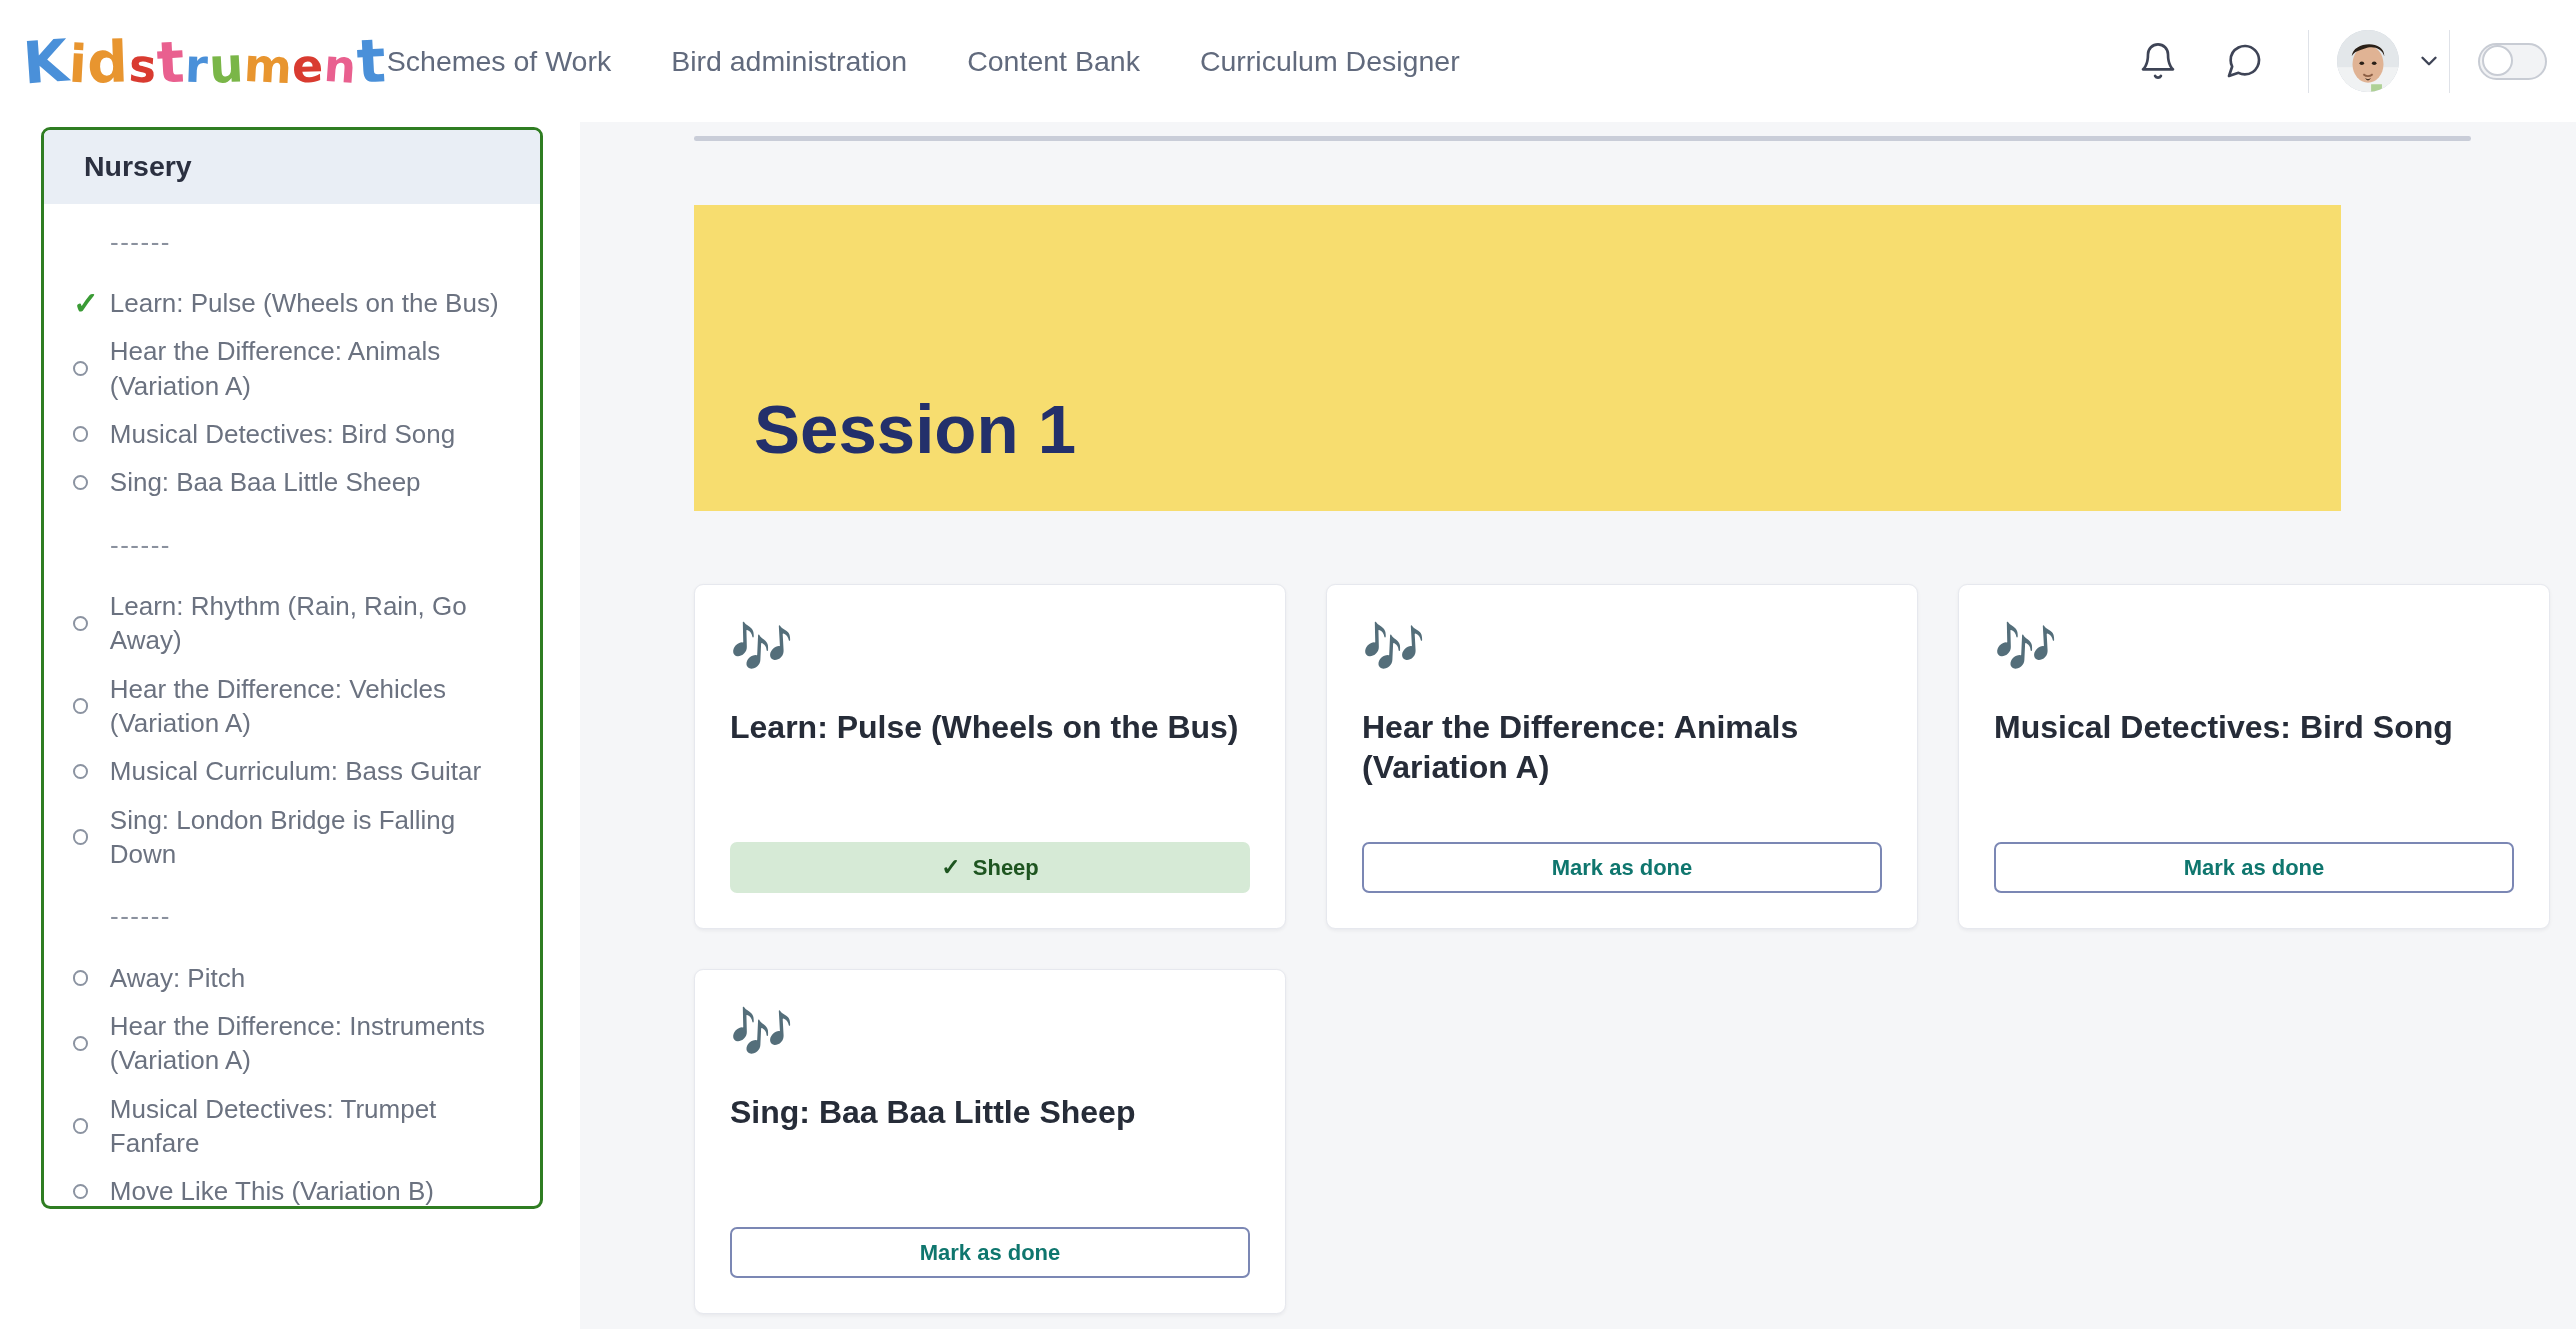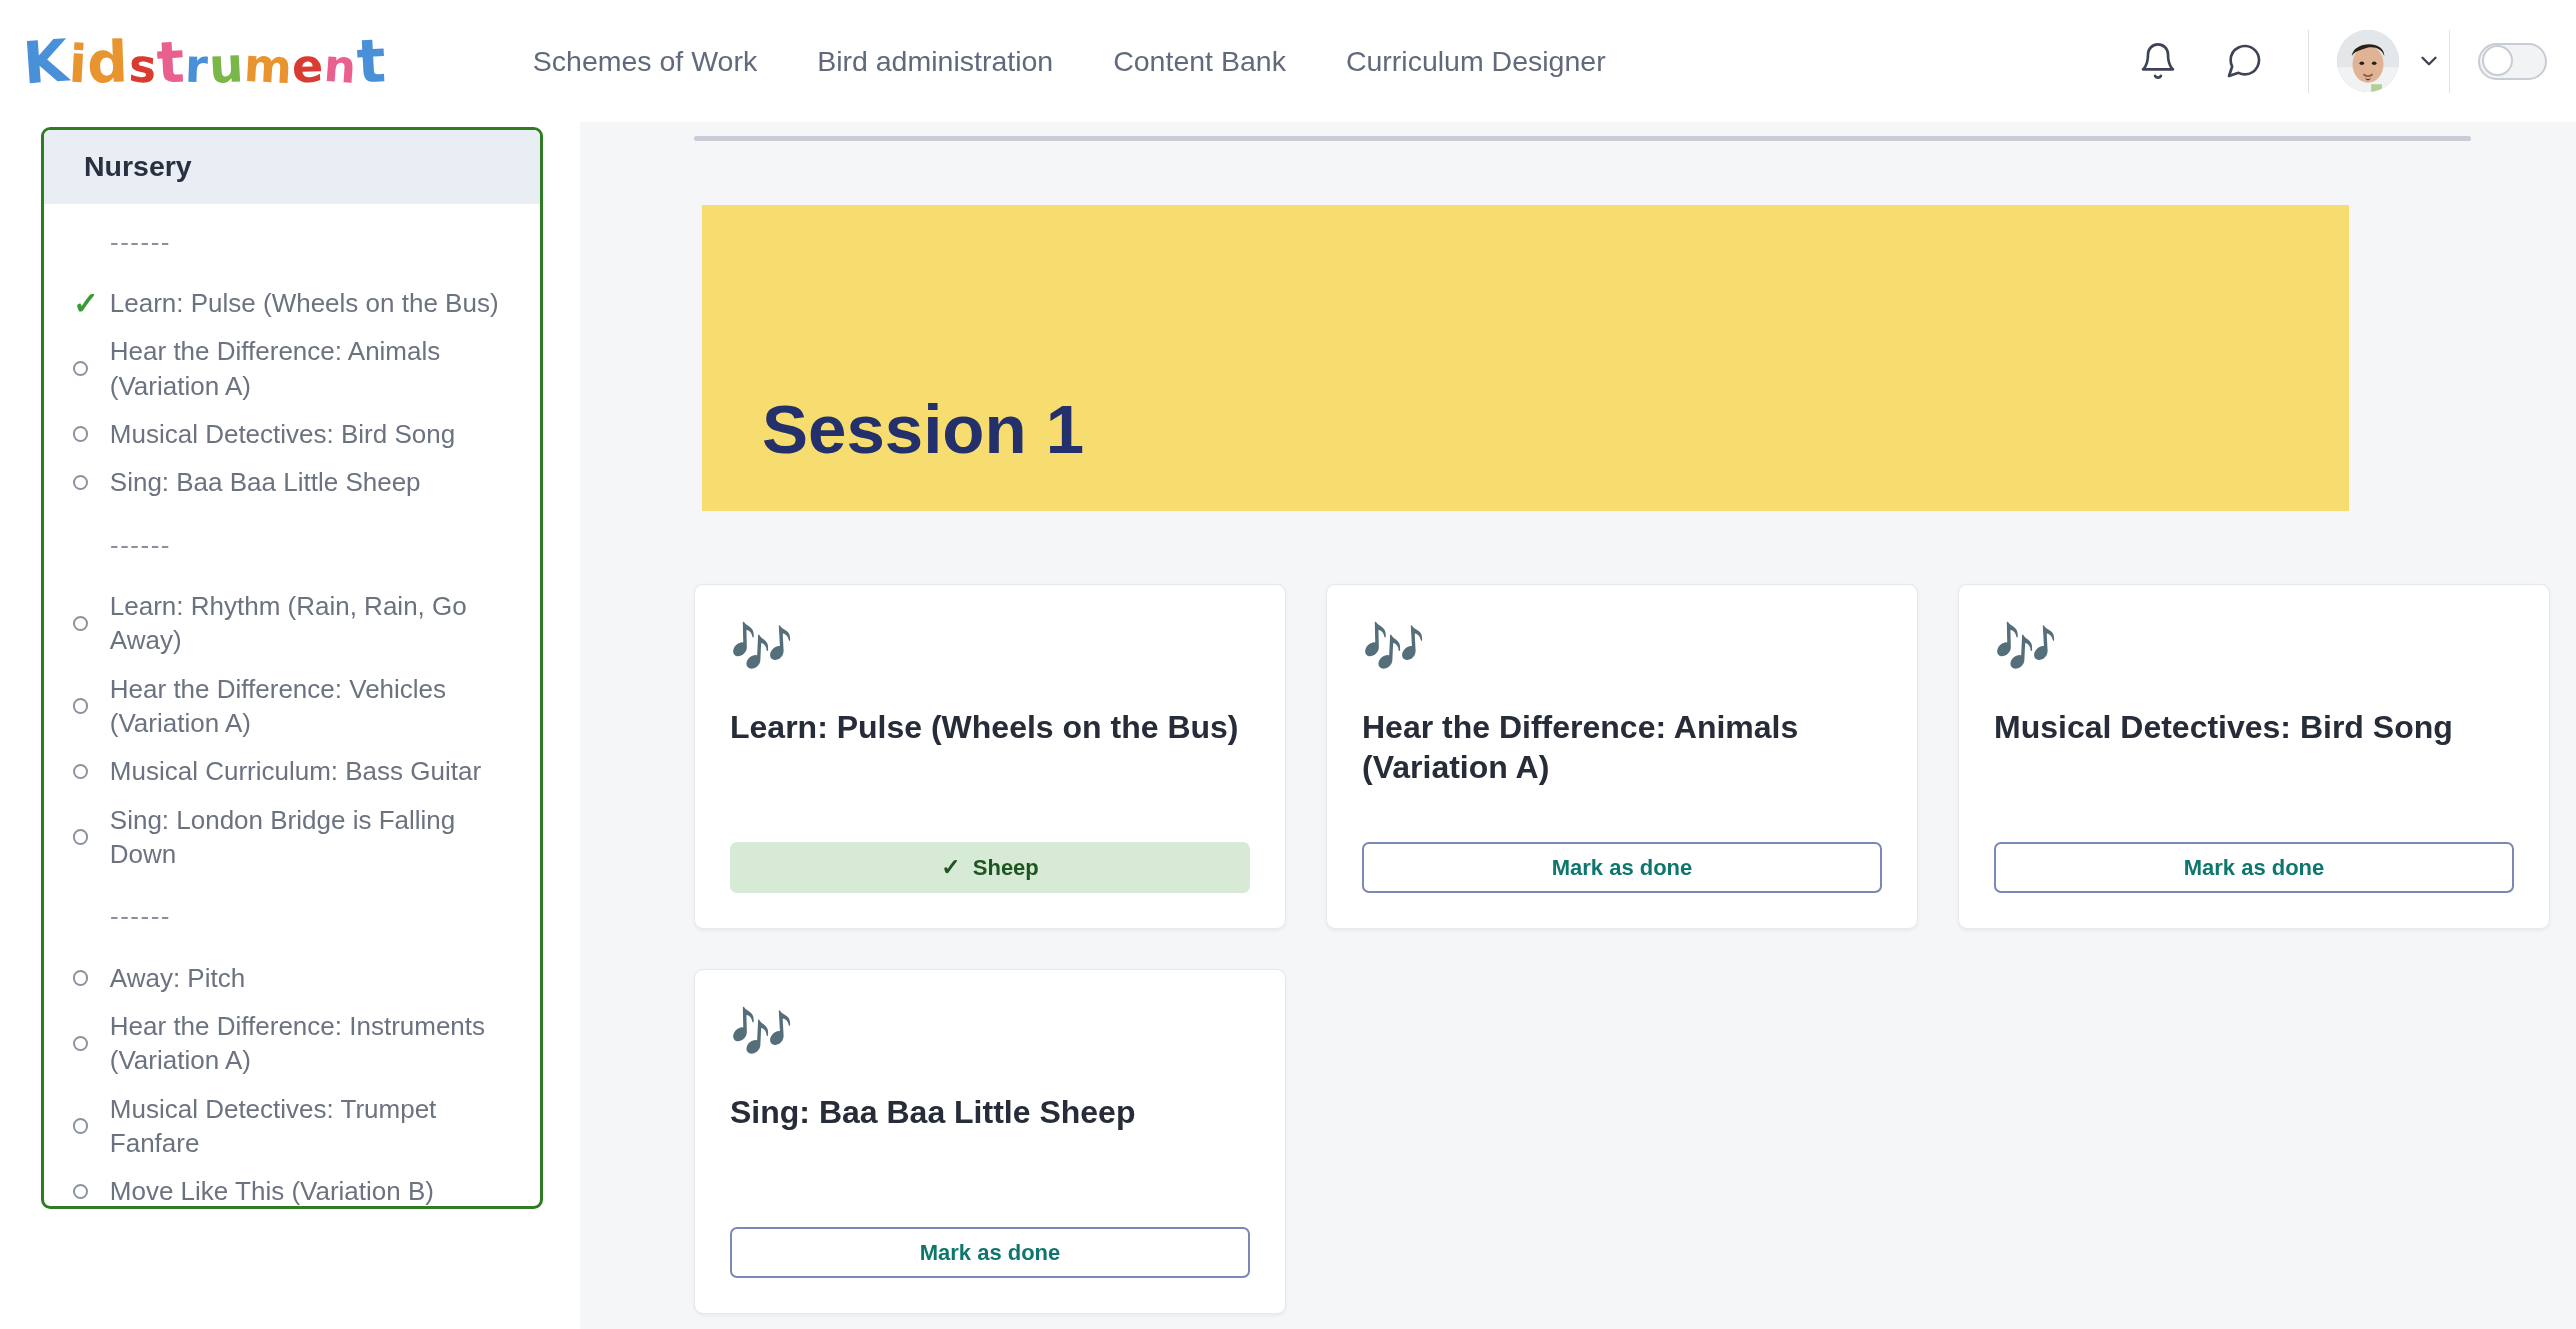--- a/index.html
+++ b/index.html
@@ -35,21 +35,20 @@
   .logo .l-t1{ color:#e9608f; transform: rotate(-3deg); font-size:57px; }
   .logo .l-r { color:#4a90d9; transform: rotate(2deg); font-size:46px; }
   .logo .l-u { color:#7ab648; transform: rotate(-3deg); font-size:48px; }
   .logo .l-m { color:#e8952f; transform: rotate(3deg); font-size:46px; }
   .logo .l-e { color:#d93b30; transform: rotate(-2deg); font-size:46px; }
   .logo .l-n { color:#e9608f; transform: rotate(4deg); font-size:45px; }
   .logo .l-t2{ color:#4a90d9; transform: rotate(-3deg); font-size:60px; }
 
   .nav {
     display: flex; align-items: center;
-    margin-left: 146px;
     gap: 60px;
   }
   .nav-item {
     font-size: 28.5px;
     color: #616a7d;
     white-space: nowrap;
     cursor: pointer;
   }
 
   .header-right {
@@ -158,21 +157,20 @@
     position: absolute; left: 114px; top: 14px;
     width: 1777px; height: 4.6px;
     background: #c9cdd8; border-radius: 2.3px;
   }
   .banner {
     position: absolute; left: 114px; top: 83px;
     width: 1647px; height: 306px;
     background: #f7dd6f;
     display: flex; align-items: flex-end;
     padding: 0 0 42px 60px;
-    margin-left: 8px;
   }
   .banner-title {
     font-size: 69px; font-weight: 700;
     color: #23306b;
   }
 
   .cards {
     position: absolute; left: 114px; top: 462px;
     width: 1870px;
     display: flex; flex-wrap: wrap;

